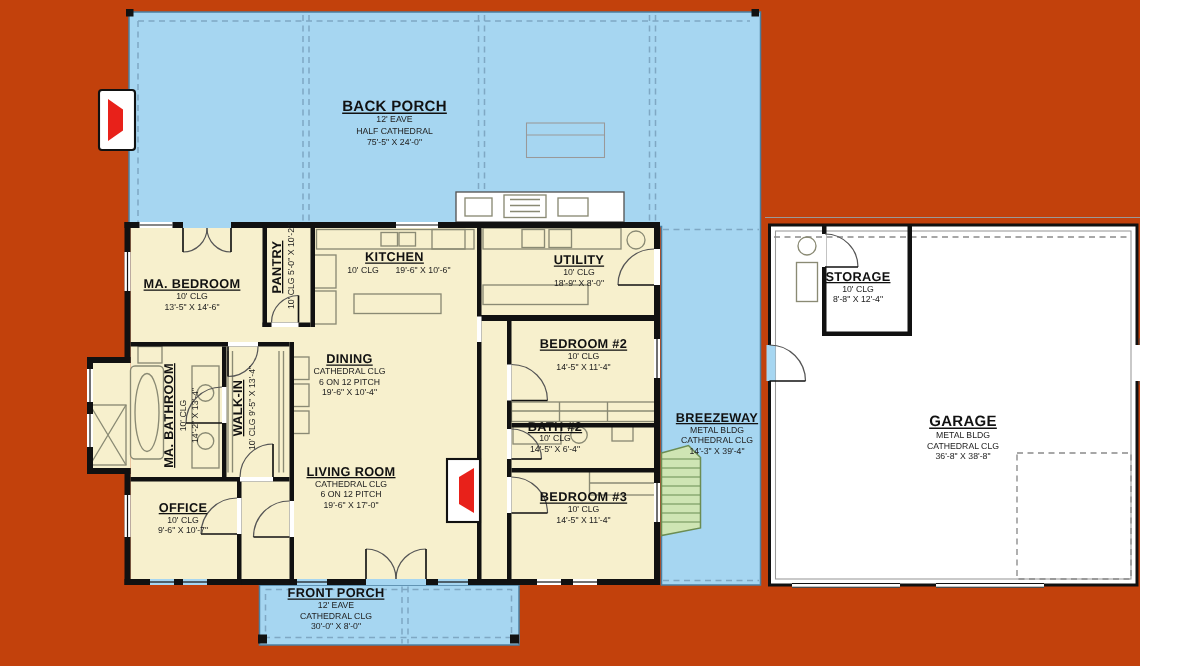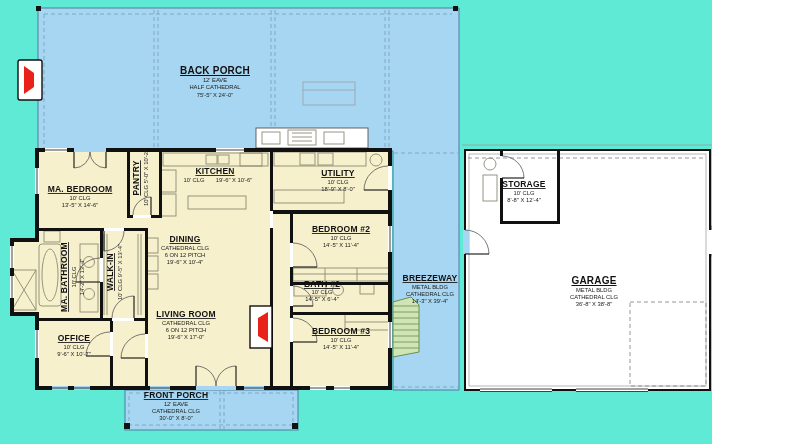--- a/index.html
+++ b/index.html
@@ -1,21 +1,21 @@
 <!DOCTYPE html>
 <html style="--porch: #a6d6f1; --house: #f7f0cd; --garage: #ffffff; --wall: #111111; --stairs-fill: #cfe5b4; --stairs-stroke: #6b8d53; --fireplace: #e8211a; --dashed: #7fa8c4; --fixture: #8a8a74;"><head>
 <meta charset="utf-8">
 <style>
   :root{
     --porch:#a6d6f1; --house:#f7f0cd; --garage:#ffffff; --wall:#111111;
     --stairs-fill:#cfe5b4; --stairs-stroke:#6b8d53; --fireplace:#e8211a;
     --dashed:#7fa8c4; --fixture:#8a8a74;
   }
   html,body{margin:0;padding:0;background:#fff;}
-  .stage{position:relative;width:712px;height:444px;background:#5eead4;overflow:hidden;}
+  .stage{position:relative;width:712px;height:444px;background:#c2410c;overflow:hidden;padding-left:48px;}
   svg{display:block;}
   .porch{fill:var(--porch);stroke:#4b7fa0;stroke-width:1;}
   .dash{stroke:var(--dashed);stroke-width:1;fill:none;stroke-dasharray:4 3;}
   .gdash{stroke:#8a8a8a;stroke-width:0.9;fill:none;stroke-dasharray:4 3;}
   .housefill{fill:var(--house);stroke:none;}
   .wall{fill:var(--wall);}
   .open{fill:#fff;}
   .openp{fill:var(--porch);}
   .winline{stroke:#111;stroke-width:0.8;fill:none;}
   .door{fill:none;stroke:#555;stroke-width:0.8;}

